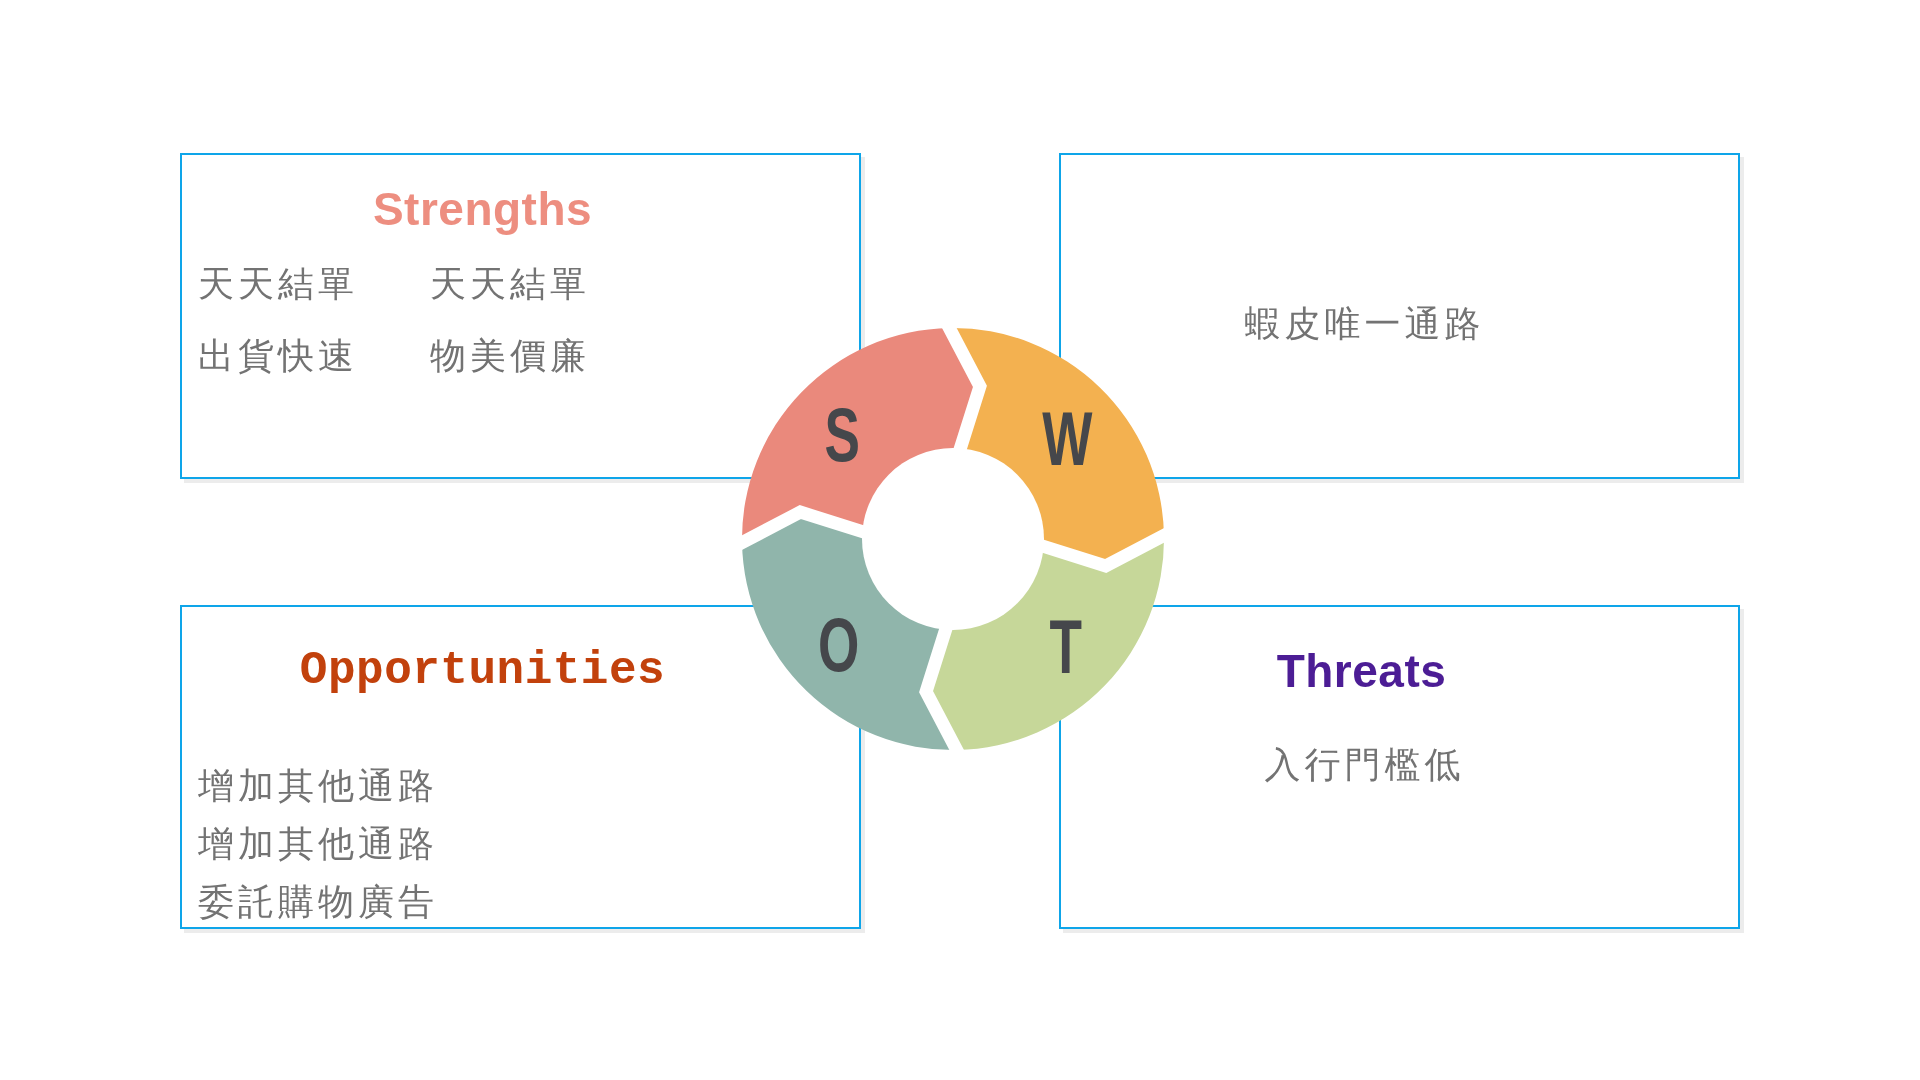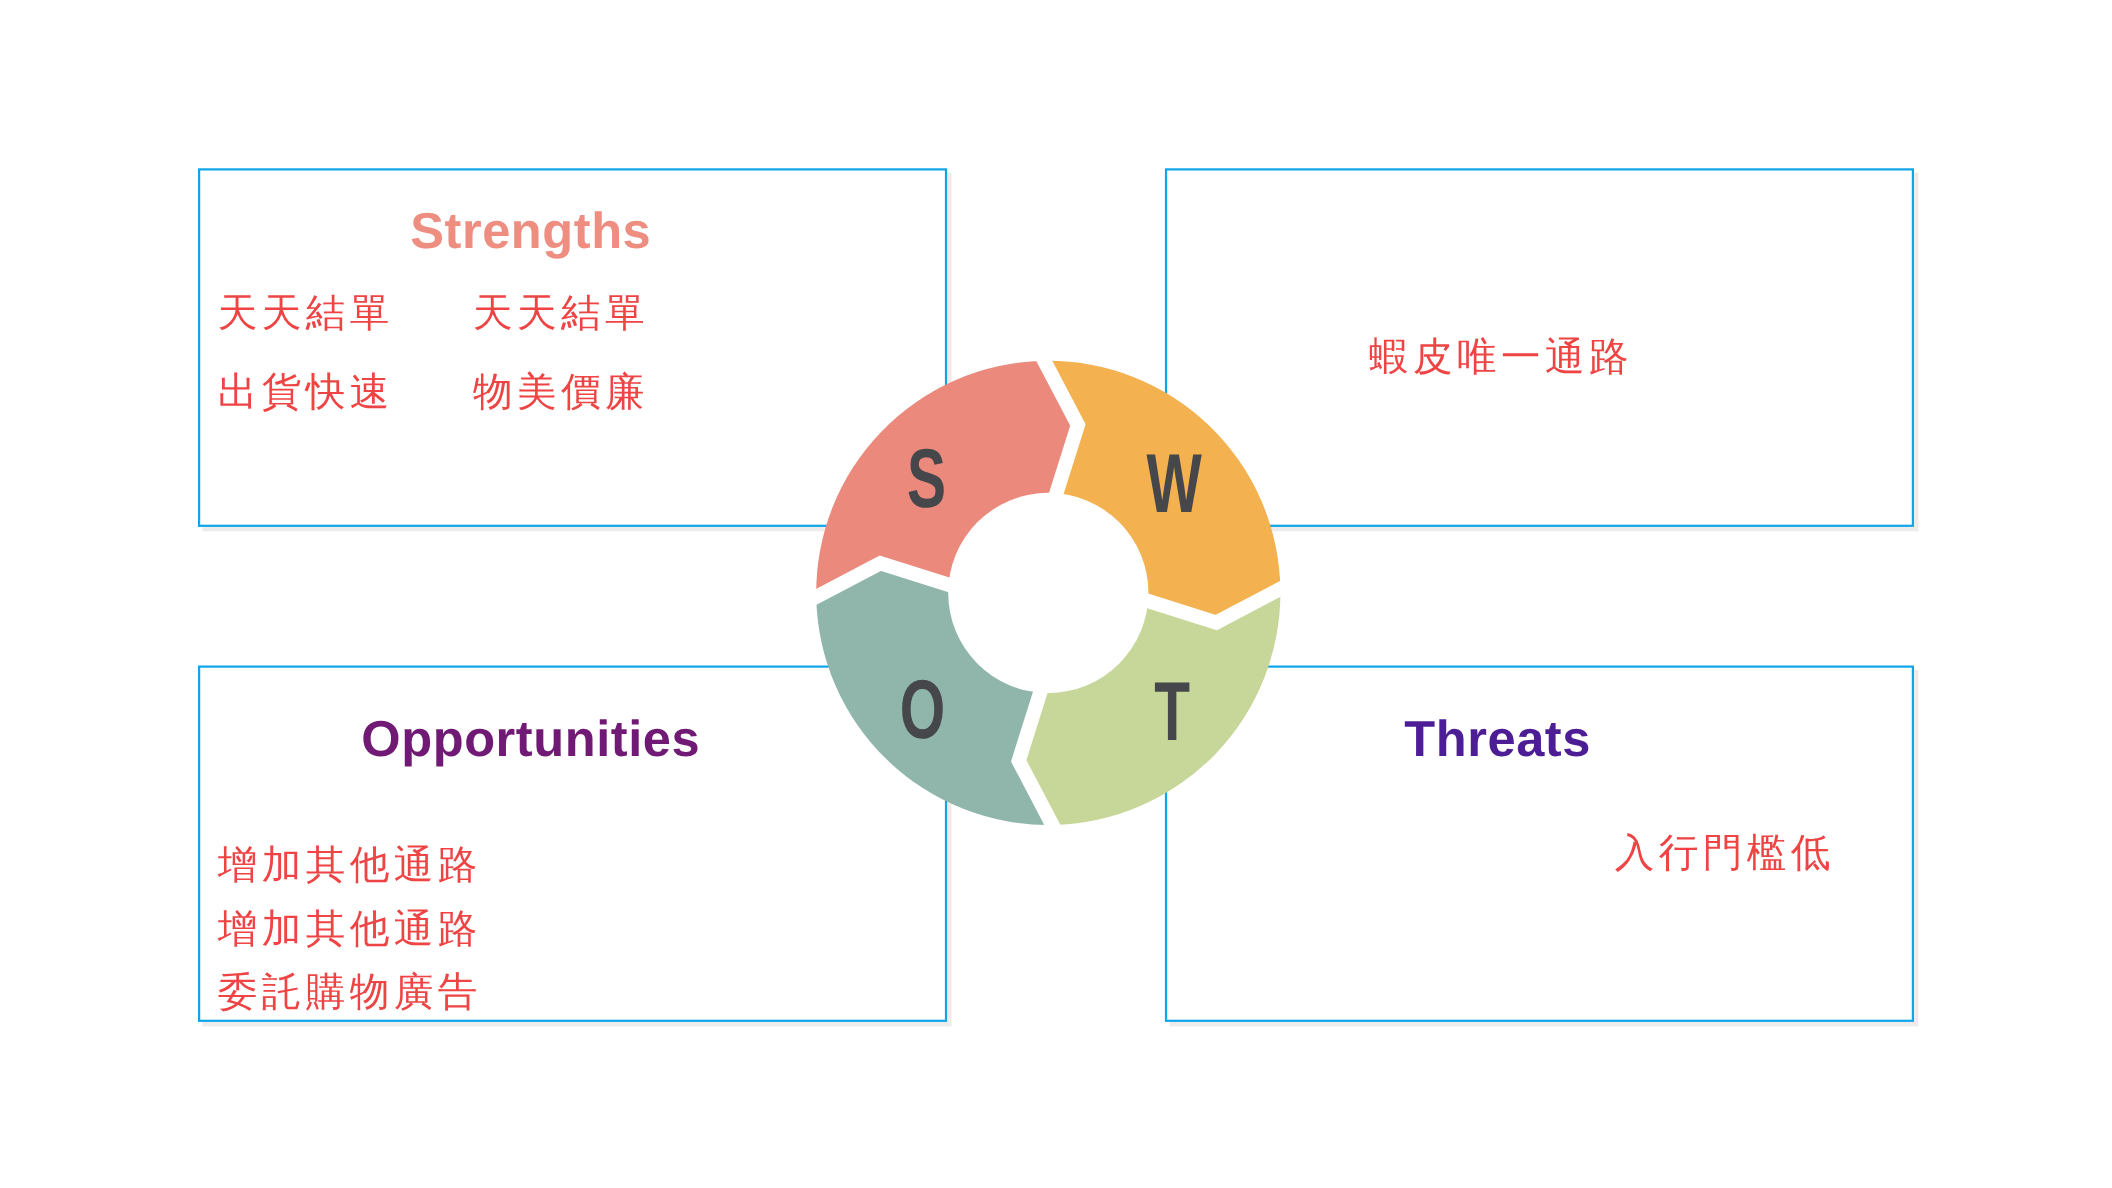--- a/index.html
+++ b/index.html
@@ -9,34 +9,34 @@
   .box{position:absolute;background:#ffffff;border:2px solid #0ea5e9;box-shadow:4px 4px 0 #ececec;}
   .box-strengths    {left:180px; top:153px; width:677px; height:322px;}
   .box-weaknesses   {left:1059px;top:153px; width:677px; height:322px;}
   .box-opportunities{left:180px; top:605px; width:677px; height:320px;}
   .box-threats      {left:1059px;top:605px; width:677px; height:320px;}
 
   .box-title{position:absolute;left:0;right:76px;top:26px;text-align:center;
              font-size:46px;font-weight:bold;line-height:56px;letter-spacing:0.5px;}
   .box-bottom .box-title{top:36px;}
 
-  .items{position:absolute;color:#ef4444;font-size:36px;letter-spacing:4px;}
+  .items{position:absolute;color:#737373;font-size:36px;letter-spacing:4px;}
   .items .item{white-space:nowrap;}
 
   .items-strengths{left:16px;top:106px;display:grid;grid-template-columns:auto auto;
                    column-gap:72px;row-gap:26px;}
   .items-strengths .item{line-height:46px;}
 
   .items-weaknesses{left:0;right:70px;top:108px;text-align:center;}
   .items-weaknesses .item{line-height:44px;margin-top:39px;}
 
   .items-opportunities{left:16px;top:131px;margin-top:19px;}
   .items-opportunities .item{line-height:58px;}
 
-  .items-threats{left:0;right:70px;top:146px;text-align:right;}
+  .items-threats{left:0;right:70px;top:136px;text-align:center;}
   .items-threats .item{line-height:44px;}
 
   #swot-wheel{position:absolute;left:733px;top:319px;width:440px;height:440px;}
 </style>
 </head>
 <body>
 
 <div class="stage">
 
   <div class="box box-strengths">
@@ -49,21 +49,21 @@
       </div>
   </div>
 
   <div class="box box-weaknesses">
     <div class="items items-weaknesses">
         <div class="item">蝦皮唯一通路</div>
       </div>
   </div>
 
   <div class="box box-bottom box-opportunities">
-    <div class="box-title" style="color: #701a75;">Opportunities</div>
+    <div class="box-title" style="color: #c2410c; font-family: Liberation Mono, monospace;">Opportunities</div>
     <div class="items items-opportunities">
         <div class="item">增加其他通路</div>
         <div class="item">增加其他通路</div>
         <div class="item">委託購物廣告</div>
       </div>
   </div>
 
   <div class="box box-bottom box-threats">
     <div class="box-title" style="color: #4c1d95;">Threats</div>
     <div class="items items-threats">

